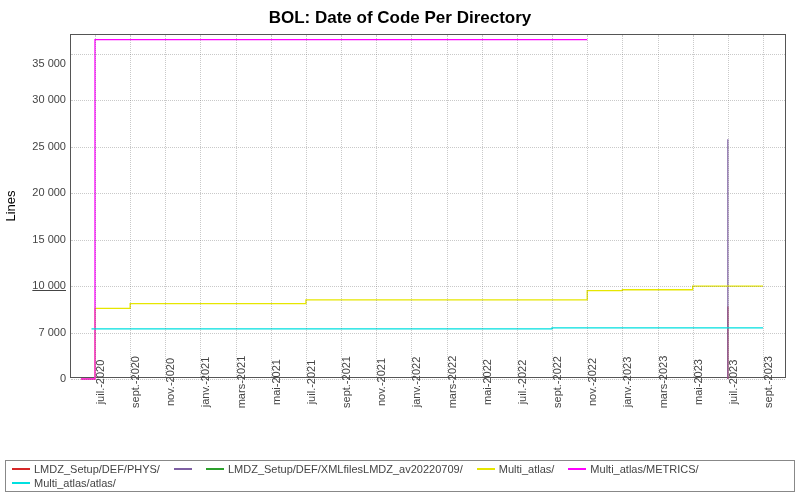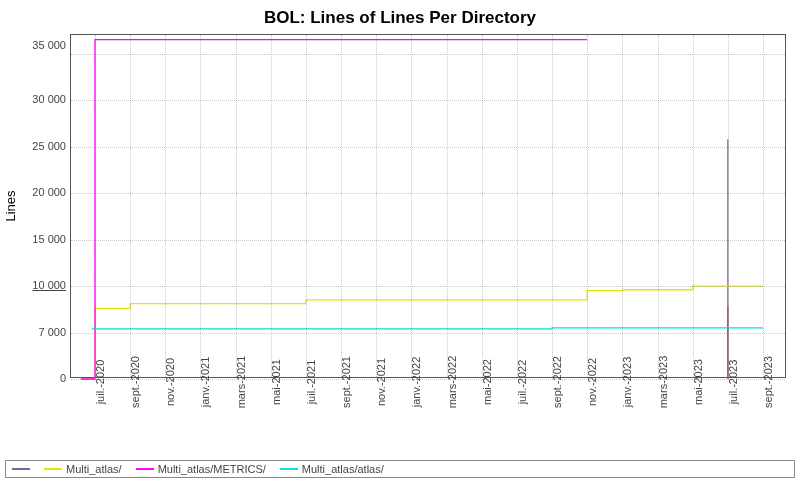--- a/index.html
+++ b/index.html
@@ -90,21 +90,21 @@
     gap: 2px 14px;
     align-items: center;
   }
   .legend-item { display: inline-flex; align-items: center; gap: 4px; }
   .swatch { width: 18px; height: 2px; display:inline-block; }
 </style>
 </head>
 <body>
 
 <div class="chart-container">
-  <div class="title">BOL: Lines of Lines Per Directory</div>
+  <div class="title">BOL: Date of Code Per Directory</div>
 
   <div class="ylabel">Lines</div>
 
   <div class="plot-frame">
     <svg class="series">
         <line x1="656.8421052631578" x2="656.8421052631578" y1="344" y2="271.4810810810811" stroke="#d62728" stroke-width="1.2"></line>
         <line x1="656.8421052631578" x2="656.8421052631578" y1="344" y2="104.12972972972975" stroke="#7e5fa3" stroke-width="1.2"></line>
         <path d="M 9.936842105263159 344 L 24 344 L 24 273.34054054054053 L 59.1578947368421 273.34054054054053 L 59.1578947368421 268.6918918918919 L 94.3157894736842 268.6918918918919 L 94.3157894736842 268.6918918918919 L 129.4736842105263 268.6918918918919 L 129.4736842105263 268.6918918918919 L 164.6315789473684 268.6918918918919 L 164.6315789473684 268.6918918918919 L 199.78947368421052 268.6918918918919 L 199.78947368421052 268.6918918918919 L 234.94736842105263 268.6918918918919 L 234.94736842105263 264.97297297297297 L 270.1052631578947 264.97297297297297 L 270.1052631578947 264.97297297297297 L 305.2631578947368 264.97297297297297 L 305.2631578947368 264.97297297297297 L 340.4210526315789 264.97297297297297 L 340.4210526315789 264.97297297297297 L 375.57894736842104 264.97297297297297 L 375.57894736842104 264.97297297297297 L 410.7368421052632 264.97297297297297 L 410.7368421052632 264.97297297297297 L 445.89473684210526 264.97297297297297 L 445.89473684210526 264.97297297297297 L 481.0526315789474 264.97297297297297 L 481.0526315789474 264.97297297297297 L 516.2105263157894 264.97297297297297 L 516.2105263157894 255.67567567567568 L 551.3684210526316 255.67567567567568 L 551.3684210526316 254.74594594594595 L 586.5263157894736 254.74594594594595 L 586.5263157894736 254.74594594594595 L 621.6842105263158 254.74594594594595 L 621.6842105263158 251.02702702702703 L 656.8421052631578 251.02702702702703 L 656.8421052631578 251.02702702702703 L 692 251.02702702702703 L 692 251.02702702702703" fill="none" stroke="#e6e600" stroke-width="1.3"></path>
         <path d="M 9.936842105263159 344 L 24 344 L 24 4.648648648648646 L 59.1578947368421 4.648648648648646 L 59.1578947368421 4.648648648648646 L 94.3157894736842 4.648648648648646 L 94.3157894736842 4.648648648648646 L 129.4736842105263 4.648648648648646 L 129.4736842105263 4.648648648648646 L 164.6315789473684 4.648648648648646 L 164.6315789473684 4.648648648648646 L 199.78947368421052 4.648648648648646 L 199.78947368421052 4.648648648648646 L 234.94736842105263 4.648648648648646 L 234.94736842105263 4.648648648648646 L 270.1052631578947 4.648648648648646 L 270.1052631578947 4.648648648648646 L 305.2631578947368 4.648648648648646 L 305.2631578947368 4.648648648648646 L 340.4210526315789 4.648648648648646 L 340.4210526315789 4.648648648648646 L 375.57894736842104 4.648648648648646 L 375.57894736842104 4.648648648648646 L 410.7368421052632 4.648648648648646 L 410.7368421052632 4.648648648648646 L 445.89473684210526 4.648648648648646 L 445.89473684210526 4.648648648648646 L 481.0526315789474 4.648648648648646 L 481.0526315789474 4.648648648648646 L 516.2105263157894 4.648648648648646 L 516.2105263157894 4.648648648648646" fill="none" stroke="#ff00ff" stroke-width="1.3"></path>
         <path d="M 20.48421052631579 293.79459459459457 L 24 293.79459459459457 L 24 293.79459459459457 L 59.1578947368421 293.79459459459457 L 59.1578947368421 293.79459459459457 L 94.3157894736842 293.79459459459457 L 94.3157894736842 293.79459459459457 L 129.4736842105263 293.79459459459457 L 129.4736842105263 293.79459459459457 L 164.6315789473684 293.79459459459457 L 164.6315789473684 293.79459459459457 L 199.78947368421052 293.79459459459457 L 199.78947368421052 293.79459459459457 L 234.94736842105263 293.79459459459457 L 234.94736842105263 293.79459459459457 L 270.1052631578947 293.79459459459457 L 270.1052631578947 293.79459459459457 L 305.2631578947368 293.79459459459457 L 305.2631578947368 293.79459459459457 L 340.4210526315789 293.79459459459457 L 340.4210526315789 293.79459459459457 L 375.57894736842104 293.79459459459457 L 375.57894736842104 293.79459459459457 L 410.7368421052632 293.79459459459457 L 410.7368421052632 293.79459459459457 L 445.89473684210526 293.79459459459457 L 445.89473684210526 293.79459459459457 L 481.0526315789474 293.79459459459457 L 481.0526315789474 292.86486486486484 L 516.2105263157894 292.86486486486484 L 516.2105263157894 292.86486486486484 L 551.3684210526316 292.86486486486484 L 551.3684210526316 292.86486486486484 L 586.5263157894736 292.86486486486484 L 586.5263157894736 292.86486486486484 L 621.6842105263158 292.86486486486484 L 621.6842105263158 292.86486486486484 L 656.8421052631578 292.86486486486484 L 656.8421052631578 292.86486486486484 L 692 292.86486486486484 L 692 292.86486486486484" fill="none" stroke="#00e0e0" stroke-width="1.3"></path>
@@ -135,21 +135,29 @@
       <div class="gridline-v" style="left: 551.368px;"></div>
       <div class="gridline-v" style="left: 586.526px;"></div>
       <div class="gridline-v" style="left: 621.684px;"></div>
       <div class="gridline-v" style="left: 656.842px;"></div>
       <div class="gridline-v" style="left: 692px;"></div>
     </div>
 
 
   <div class="legend">
       <span class="legend-item">
+        <span class="swatch" style="background: rgb(214, 39, 40);"></span>
+        <span>LMDZ_Setup/DEF/PHYS/</span>
+      </span>
+      <span class="legend-item">
         <span class="swatch" style="background: rgb(126, 95, 163);"></span>
+      </span>
+      <span class="legend-item">
+        <span class="swatch" style="background: rgb(44, 160, 44);"></span>
+        <span>LMDZ_Setup/DEF/XMLfilesLMDZ_av20220709/</span>
       </span>
       <span class="legend-item">
         <span class="swatch" style="background: rgb(230, 230, 0);"></span>
         <span>Multi_atlas/</span>
       </span>
       <span class="legend-item">
         <span class="swatch" style="background: rgb(255, 0, 255);"></span>
         <span>Multi_atlas/METRICS/</span>
       </span>
       <span class="legend-item">
@@ -157,21 +165,21 @@
         <span>Multi_atlas/atlas/</span>
       </span>
     </div>
 <div class="ytick-label" style="top: 378px;">0</div>
     <div class="ytick-label" style="top: 331.514px;">7 000</div>
     <div class="ytick-label" style="top: 285.027px; text-decoration: underline;">10 000</div>
     <div class="ytick-label" style="top: 238.541px;">15 000</div>
     <div class="ytick-label" style="top: 192.054px;">20 000</div>
     <div class="ytick-label" style="top: 145.568px;">25 000</div>
     <div class="ytick-label" style="top: 99.0811px;">30 000</div>
-    <div class="ytick-label" style="top: 45px;">35 000</div>
+    <div class="ytick-label" style="top: 63px;">35 000</div>
     <div class="xtick-label" style="left: 94px;">juil.-2020</div>
     <div class="xtick-label" style="left: 129.158px;">sept.-2020</div>
     <div class="xtick-label" style="left: 164.316px;">nov.-2020</div>
     <div class="xtick-label" style="left: 199.474px;">janv.-2021</div>
     <div class="xtick-label" style="left: 234.632px;">mars-2021</div>
     <div class="xtick-label" style="left: 269.789px;">mai-2021</div>
     <div class="xtick-label" style="left: 304.947px;">juil.-2021</div>
     <div class="xtick-label" style="left: 340.105px;">sept.-2021</div>
     <div class="xtick-label" style="left: 375.263px;">nov.-2021</div>
     <div class="xtick-label" style="left: 410.421px;">janv.-2022</div>

